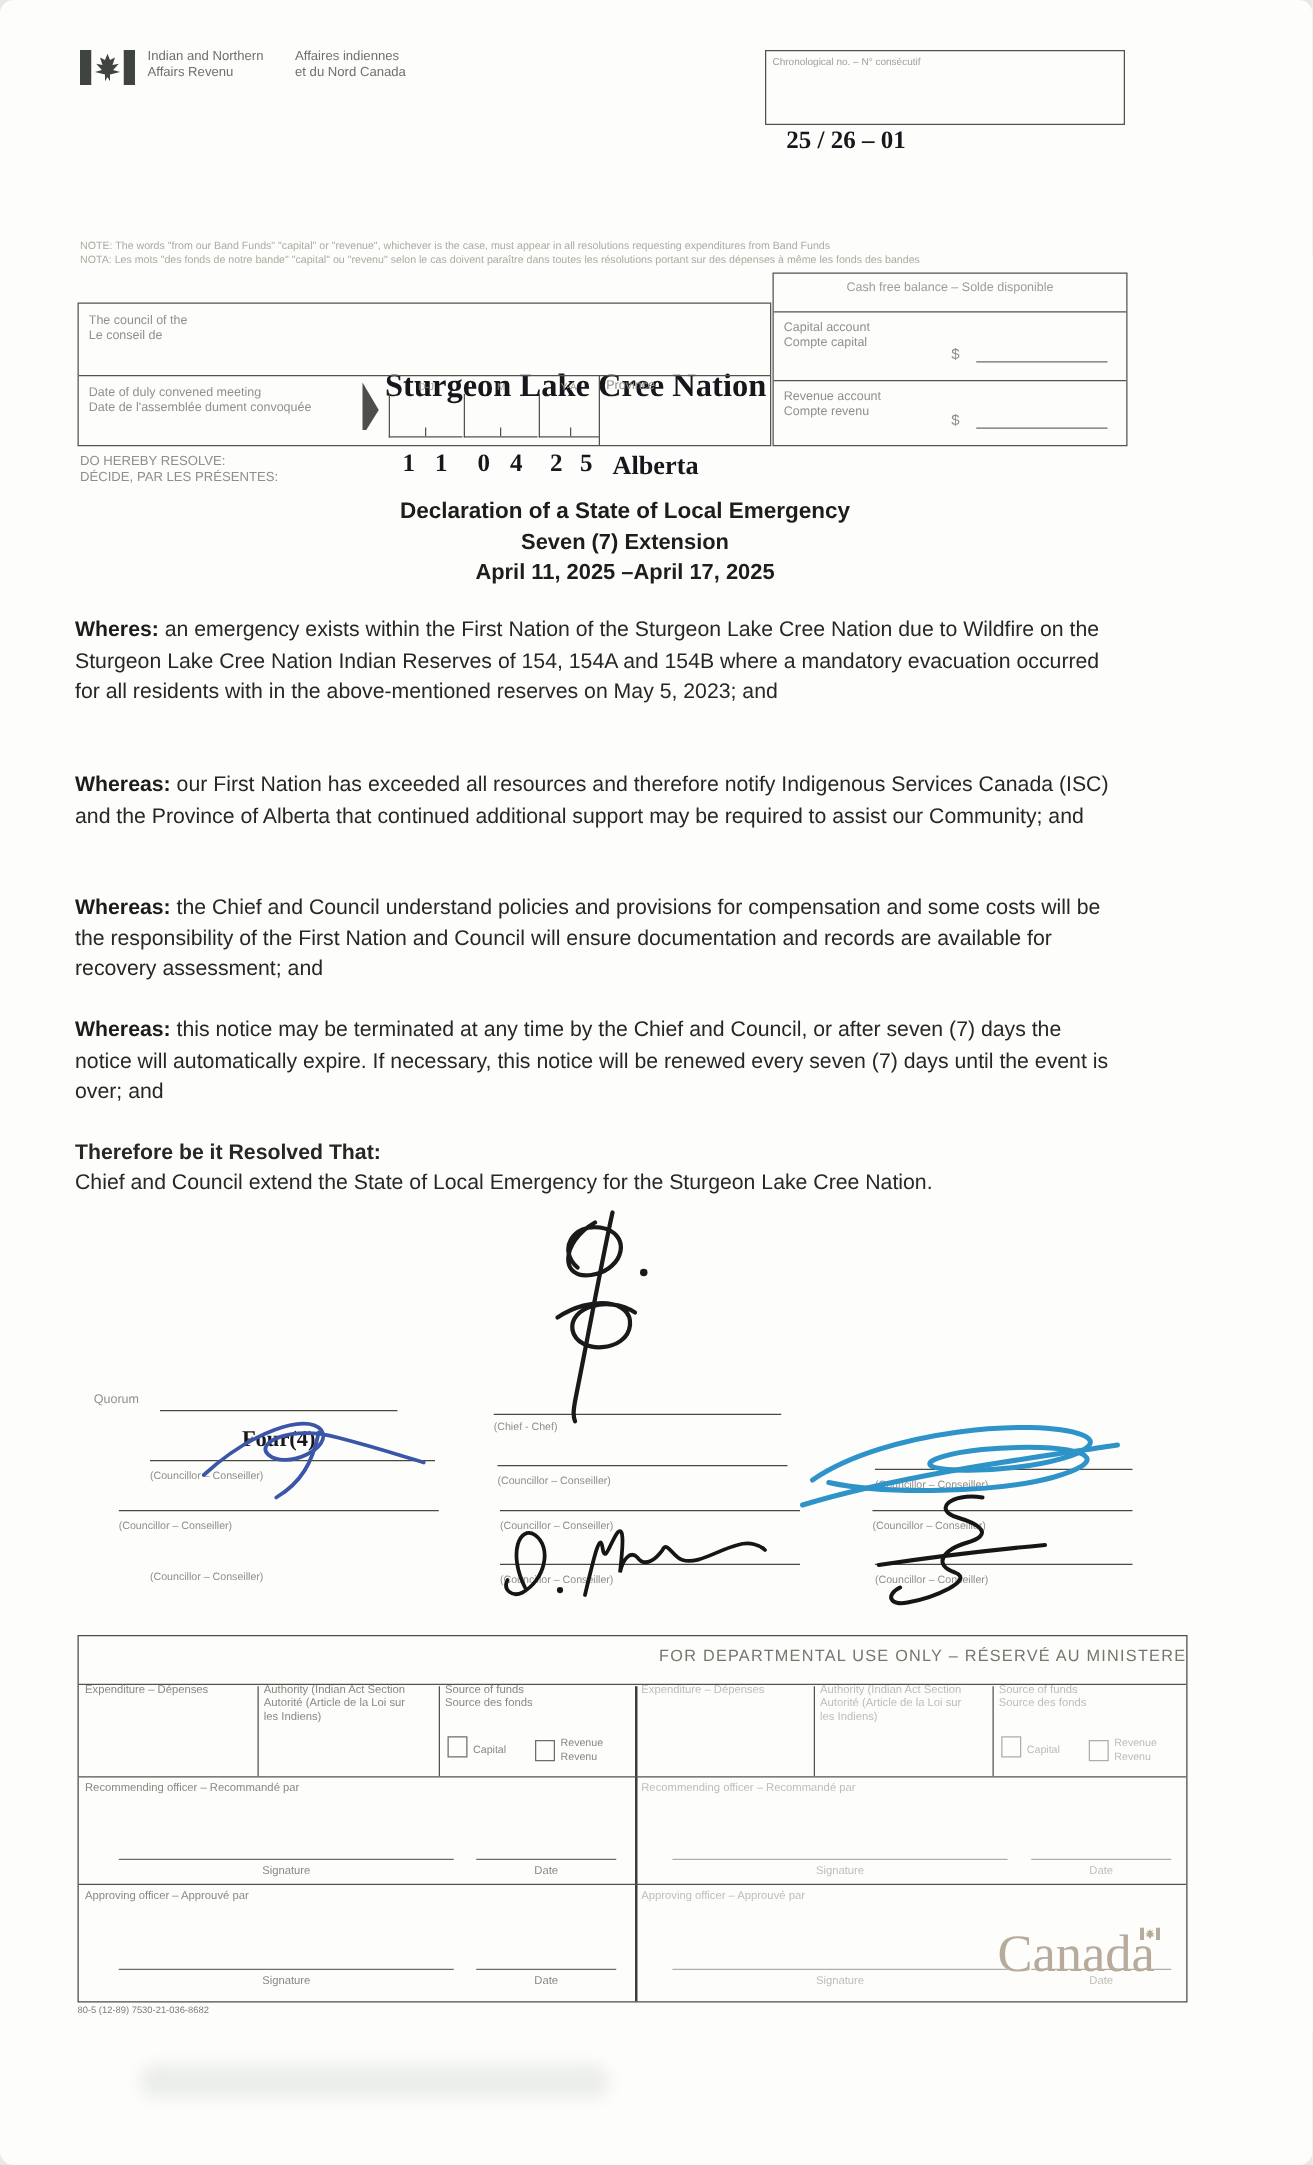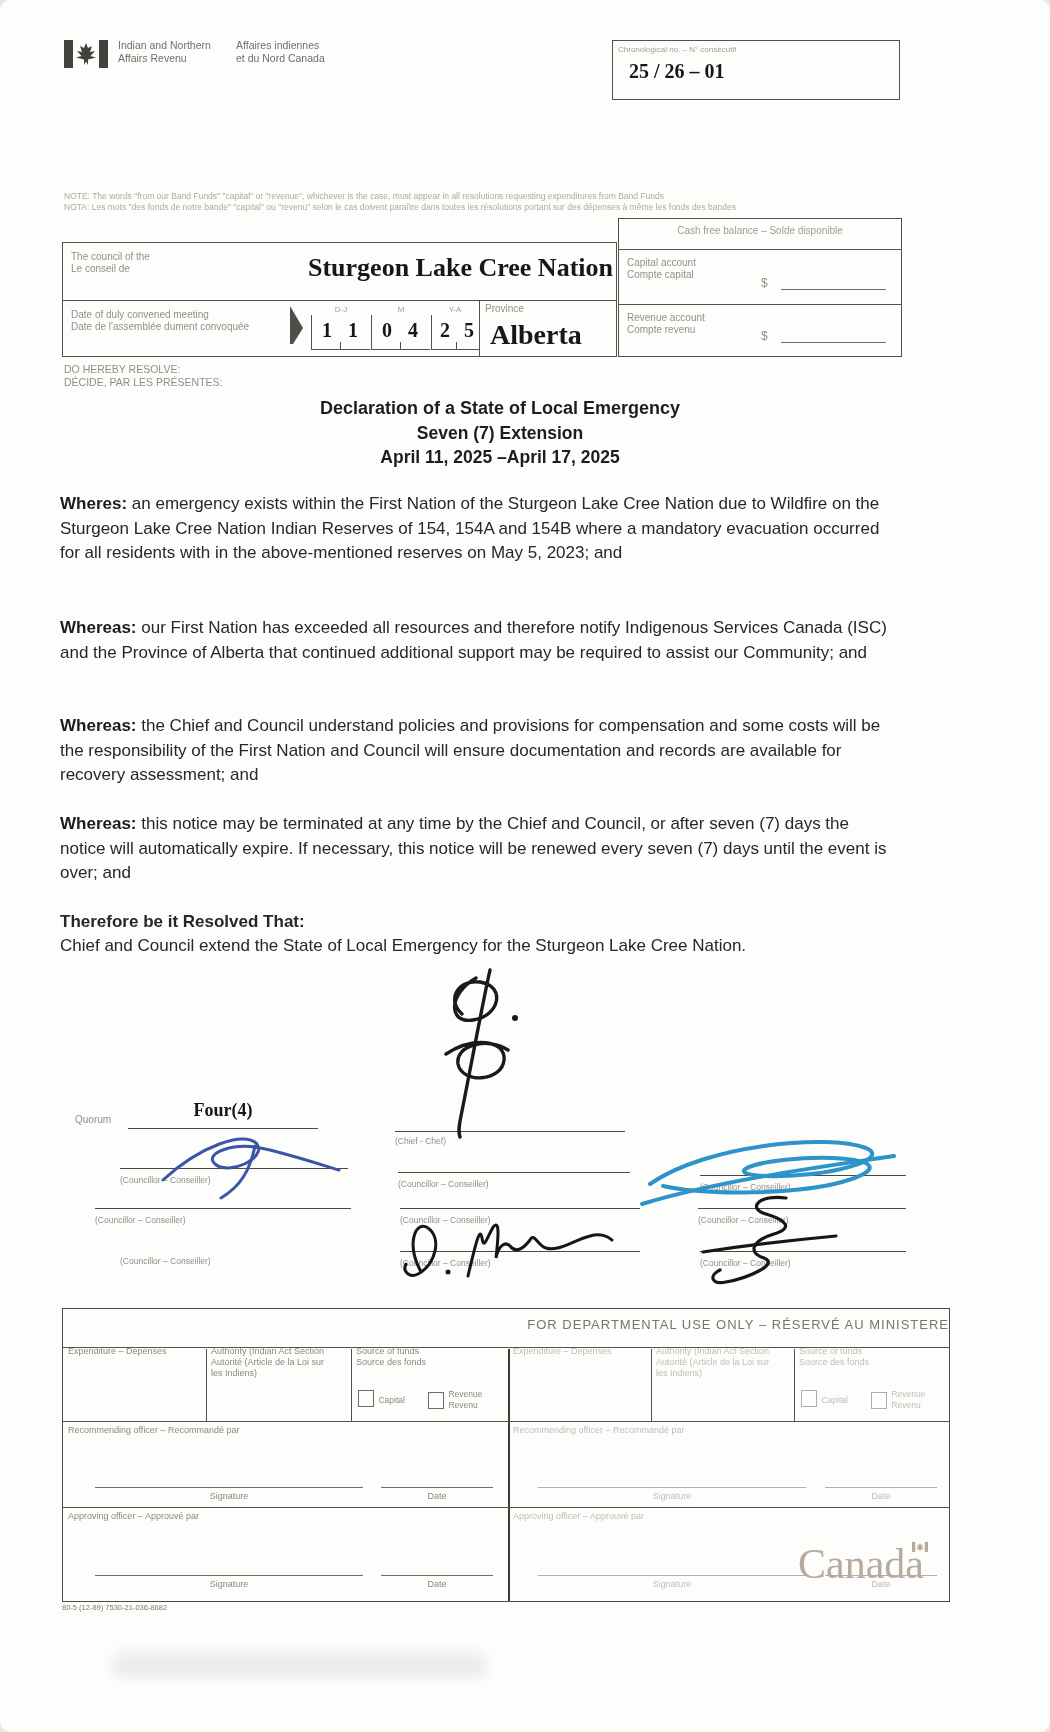--- a/index.html
+++ b/index.html
@@ -3,21 +3,21 @@
 <meta charset="utf-8">
 <style>
   html,body{margin:0;padding:0;background:#e8e8e6;}
   .page{position:relative;width:1050px;height:1732px;margin:0 auto;background:#fdfdfb;
         font-family:"Liberation Sans",sans-serif;color:#262626;overflow:hidden;border-radius:11px;}
   .abs{position:absolute;}
   
   .pp{color:#8f9289;font-size:10px;line-height:12px;}
   .pp-sm{color:#9a9d93;font-size:9px;line-height:11px;}
   .note-txt{color:#abac9f;font-size:8.5px;line-height:11px;white-space:nowrap;}
-  .serif-val{font-family:"Liberation Serif","DejaVu Serif",serif;font-weight:bold;color:#16161c;}
+  .serif-val{font-family:"Liberation Serif","DejaVu Serif",serif;font-weight:bold;color:#16161c;margin-top:41px;}
   .line{border-bottom:1.5px solid #4a493f;}
   .grayline{border-bottom:1.4px solid #6f6e64;}
   .box{border:1.5px solid #54534b;}
   .body-para{font-size:17px;line-height:24.5px;color:#272727;width:838px;left:60px;}
   .body-para b{color:#1c1c1c;}
   .sig-label{color:#8e9089;font-size:8.5px;text-align:left;}
   .dept-lab{color:#878a80;font-size:9px;line-height:11px;}
   .faint{opacity:.55;}
   .ckbx{display:inline-block;width:14px;height:15px;border:1.5px solid #6d6f66;vertical-align:middle;background:#fdfdfb;}
   .title-block{font-weight:bold;color:#1d1d1d;text-align:center;font-size:17.5px;line-height:24.5px;}
@@ -83,21 +83,21 @@
       <span class="abs" style="left:28px;bottom:0;height:7px;border-left:1.3px solid #54534b"></span>
     </div>
     <div class="abs" style="left:368px;top:72px;width:47px;height:34px;border-left:1.5px solid #54534b;border-bottom:1.5px solid #54534b">
       <span class="serif-val" style="font-size:20px;position:absolute;left:8px;top:4px">2</span>
       <span class="serif-val" style="font-size:20px;position:absolute;left:32px;top:4px">5</span>
       <span class="abs" style="left:24px;bottom:0;height:7px;border-left:1.3px solid #54534b"></span>
     </div>
 
     <div class="abs" style="left:416px;top:57px;width:137px;height:56px;border-left:1.5px solid #54534b">
       <div class="pp" style="padding:3px 0 0 5px">Province</div>
-      <div class="serif-val" style="font-size:28px;padding:4px 0 0 10px">Alberta</div>
+      <div class="serif-val" style="font-size:21px;padding:4px 0 0 10px">Alberta</div>
     </div>
   </div>
 
   <div class="abs box" style="left:618px;top:218px;width:282px;height:137px">
     <div class="pp" style="height:24px;padding-top:6px;text-align:center;color:#9ba095">Cash free balance  –  Solde disponible</div>
     <div class="abs" style="left:0;top:30px;width:282px;border-top:1.4px solid #54534b"></div>
     <div class="abs" style="left:0;top:30px;width:282px;height:55px">
       <div class="pp" style="padding:8px 0 0 8px">
         <div>Capital account</div>
         <div>Compte capital</div>

